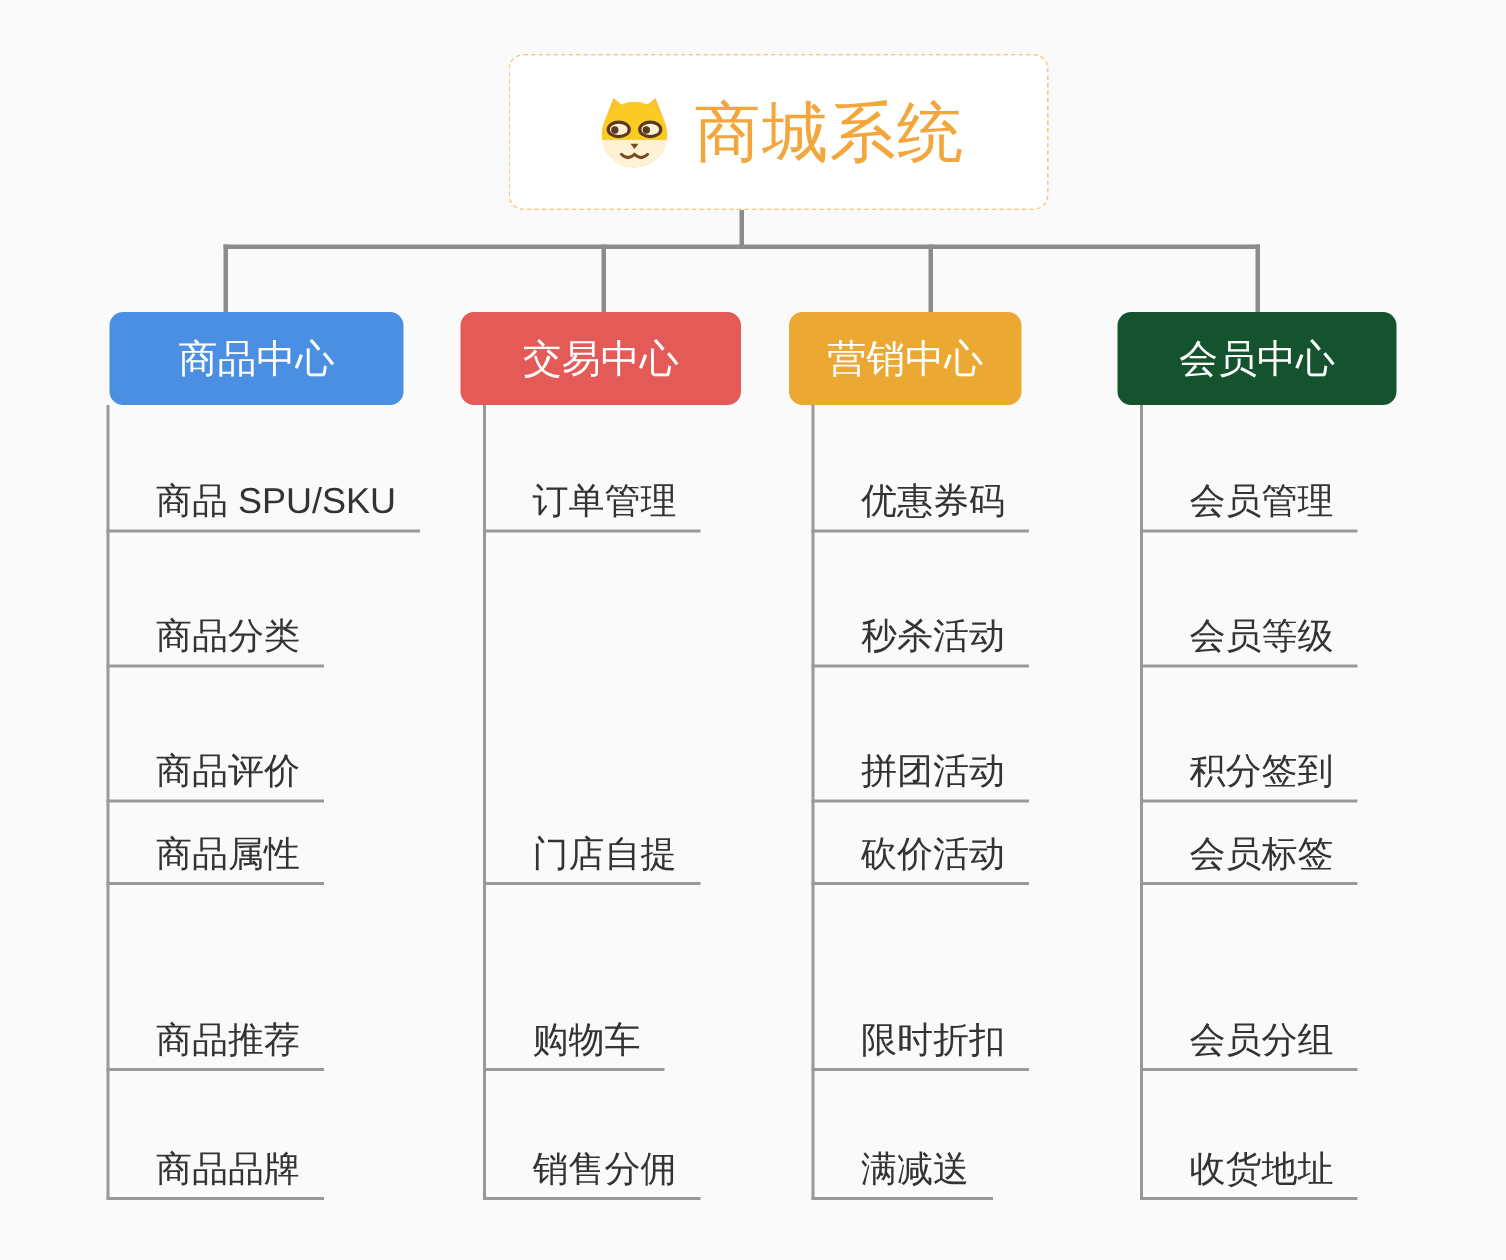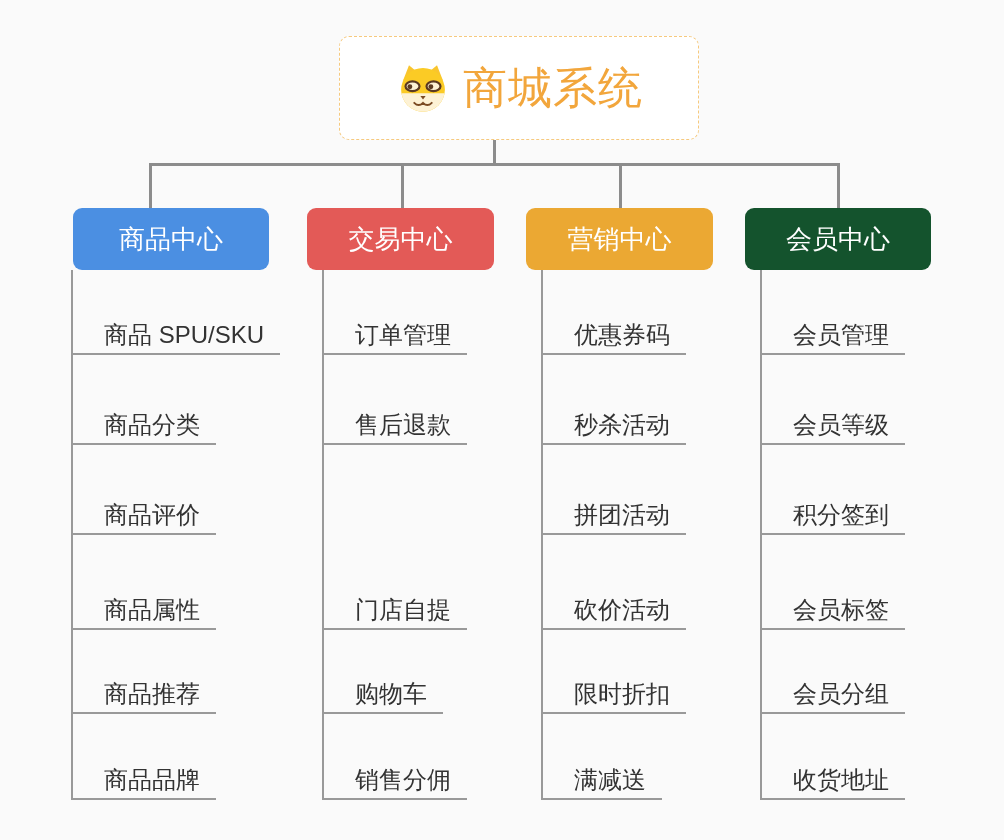--- a/index.html
+++ b/index.html
@@ -25,31 +25,31 @@
   .drop{ top:163px; width:3px; height:46px; }
   .d0{ left:149px; } .d1{ left:401px; } .d2{ left:619px; } .d3{ left:837px; }
   .colline{ position:absolute; width:2px; top:270px; height:530px; background:#999999; }
   
   .branch{
     position:absolute; top:208px; height:62px; border-radius:9px;
     color:#ffffff; font-size:26px; display:flex; align-items:center; justify-content:center;
   }
   .b0{ left:73px;  width:196px; }
   .b1{ left:307px; width:187px; }
-  .b2{ left:526px; width:187px; }
+  .b2{ left:526px; width:155px; }
   .b3{ left:745px; width:186px; }
   
   .leaf{
     position:absolute; height:36px; line-height:36px;
     padding:0 16px 0 33px; border-bottom:2px solid #999999;
     font-size:24px; color:#333333; white-space:nowrap;
   }
   .c0{ left:71px; } .c1{ left:322px; } .c2{ left:541px; } .c3{ left:760px; }
   .r0{ top:317px; } .r1{ top:407px; } .r2{ top:497px; }
-  .r3{ top:592px; } .r4{ top:676px; } .r5{ top:762px; }
+  .r3{ top:552px; } .r4{ top:676px; } .r5{ top:762px; }
 </style>
 </head>
 <body>
 
 <div class="canvas">
 
   <div class="root">
     <span class="shiba">
       <svg viewBox="0 0 64 56" width="56" height="50">
         <polygon points="9,20 16,2 27,11" fill="#f9c52e"></polygon>
@@ -88,21 +88,20 @@
   <div class="colline c3" style="left:760px;"></div>
 
   <div class="leaf c0 r0">商品 SPU/SKU</div>
   <div class="leaf c0 r1">商品分类</div>
   <div class="leaf c0 r2">商品评价</div>
   <div class="leaf c0 r3">商品属性</div>
   <div class="leaf c0 r4">商品推荐</div>
   <div class="leaf c0 r5">商品品牌</div>
 
   <div class="leaf c1 r0">订单管理</div>
-  <div class="leaf c1 r1">售后退款</div>
   <div class="leaf c1 r3">门店自提</div>
   <div class="leaf c1 r4">购物车</div>
   <div class="leaf c1 r5">销售分佣</div>
 
   <div class="leaf c2 r0">优惠券码</div>
   <div class="leaf c2 r1">秒杀活动</div>
   <div class="leaf c2 r3">砍价活动</div>
   <div class="leaf c2 r2">拼团活动</div>
   <div class="leaf c2 r4">限时折扣</div>
   <div class="leaf c2 r5">满减送</div>

